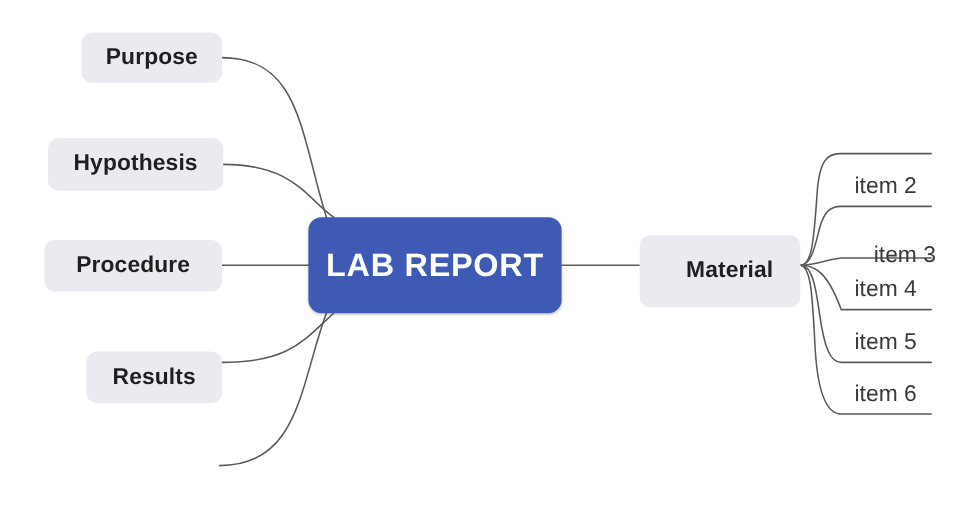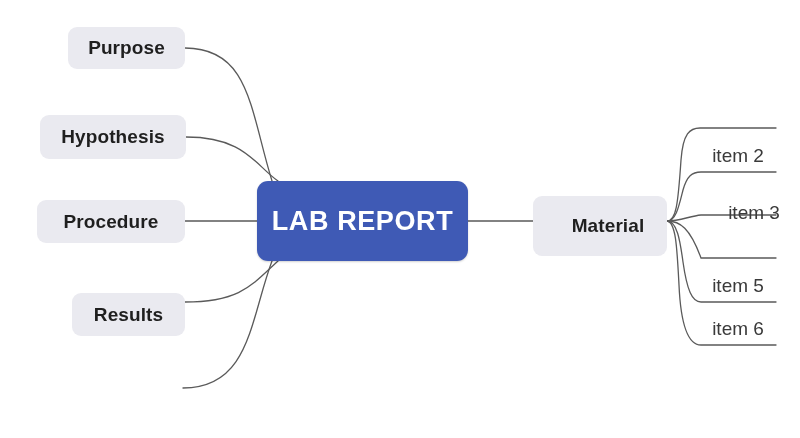--- a/index.html
+++ b/index.html
@@ -102,20 +102,23 @@
   <div class="node" style="left:533px; top:196px; width:134px; height:60px;padding-left:16px;">
     <span>Material</span>
   </div>
 
   <div class="leaf" style="left:700px; top:145px; width:76px; height:26px;">
     <span>item 2</span>
   </div>
   <div class="leaf" style="left:716px; top:188px; width:76px; height:26px;margin-top:14px;">
     <span>item 3</span>
   </div>
+  <div class="leaf" style="left:700px; top:231px; width:76px; height:26px;">
+    <span>item 4</span>
+  </div>
   <div class="leaf" style="left:700px; top:275px; width:76px; height:26px;">
     <span>item 5</span>
   </div>
   <div class="leaf" style="left:700px; top:318px; width:76px; height:26px;">
     <span>item 6</span>
   </div>
 
 </div>
 
 </body></html>

